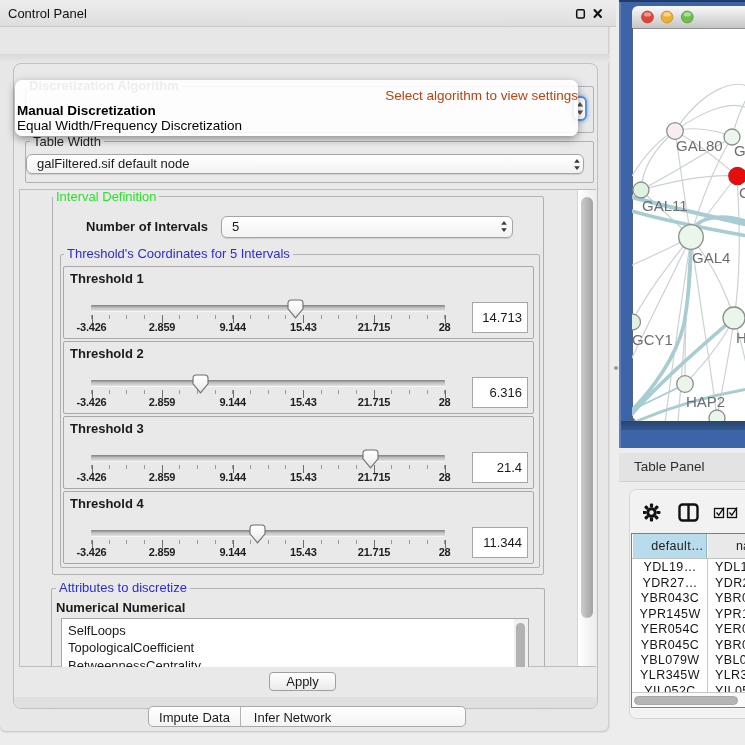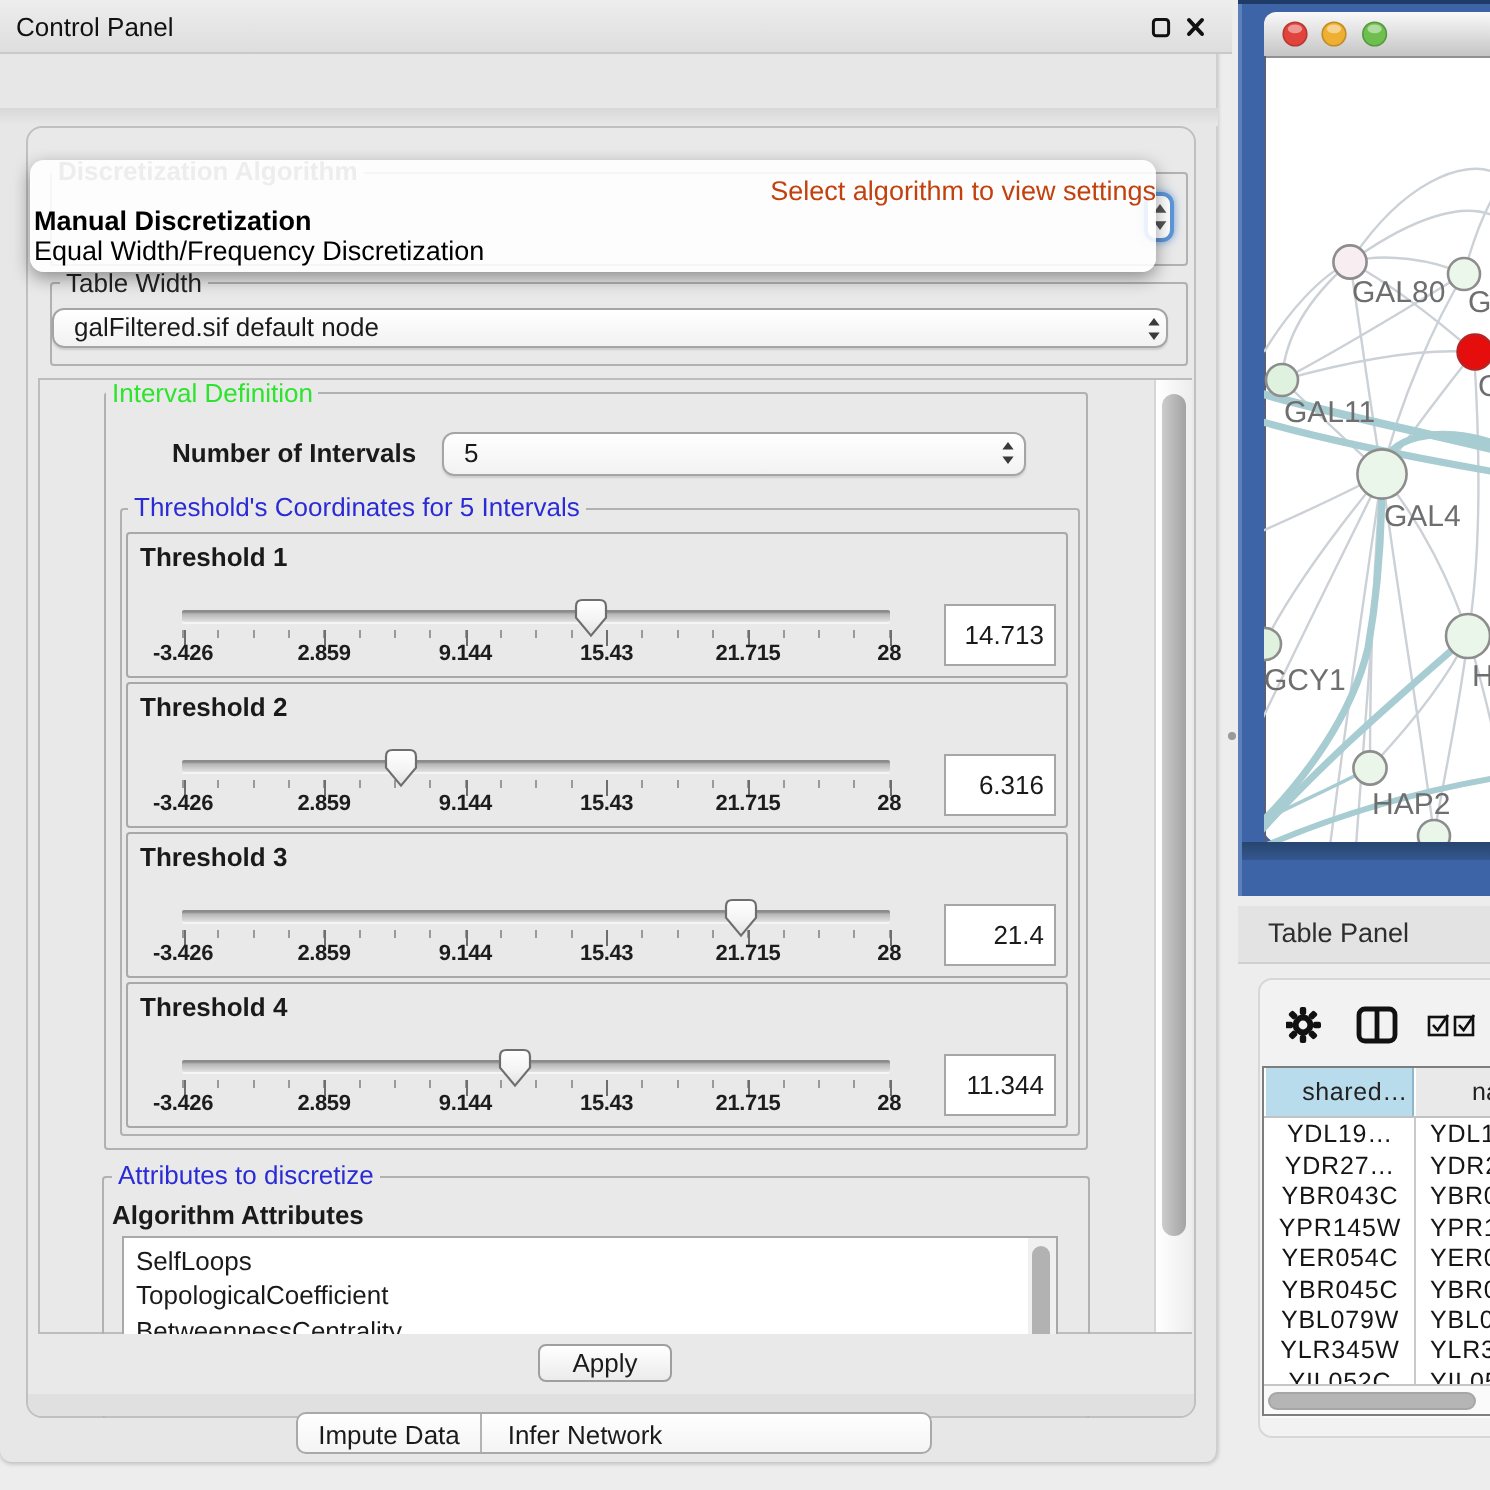--- a/index.html
+++ b/index.html
@@ -188,21 +188,21 @@
             <stop offset="1" stop-color="#e2e2e2"></stop>
           </linearGradient>
         </defs>
         <path d="M1,4.2 Q1,1 4.2,1 L12.8,1 Q16,1 16,4.2 L16,9.8 L8.5,18.8 L1,9.8 Z" fill="url(#tg)" stroke="#6e6e6e" stroke-width="1.1"></path>
       </svg>
  <div class="vbox">11.344</div>
 </div>
 
 <div class="grp" style="left:51px;top:588px;width:492px;height:120px;border-bottom:none"></div>
 <div class="gtitle" style="left:56px;top:581px;color:#2b2bd6">Attributes to discretize</div>
-<div class="abs" style="left:56px;top:600px;font-weight:bold">Algorithm Attributes</div>
+<div class="abs" style="left:56px;top:600px;font-weight:bold">Numerical Numerical</div>
 <div class="abs" style="left:61px;top:618px;width:468px;height:49px;background:#fff;border:1px solid #a8a8a8;border-bottom:none;box-sizing:border-box;overflow:hidden">
  <div style="position:absolute;left:6px;top:3px;line-height:17.4px">SelfLoops<br>TopologicalCoefficient<br>BetweennessCentrality</div>
  <div style="position:absolute;right:0;top:0;width:14px;height:49px;background:#f0f0f0"></div>
  <div style="position:absolute;right:3px;top:4px;width:9px;height:60px;border-radius:4.5px;background:#b2b2b2"></div>
 </div>
 
 <div class="abs" style="left:20px;top:667px;width:556px;height:41px;background:#e9e9e9"></div>
 <div class="abs" style="left:14px;top:697px;width:583px;height:11px;background:#e0e0e0;border-radius:0 0 7px 7px"></div>
 
 <div class="abs" style="left:269px;top:672px;width:67px;height:19px;background:linear-gradient(#ffffff,#ebebeb);border:1px solid #9f9f9f;border-radius:4px;box-sizing:border-box;text-align:center;line-height:17px">Apply</div>
@@ -326,21 +326,21 @@
  <line x1="45.5" y1="1.5" x2="45.5" y2="17.5" stroke="#111" stroke-width="2.4"></line>
  <g stroke="#111" stroke-width="1.3" fill="none">
   <rect x="71.5" y="5.5" width="9" height="9"></rect>
   <path d="M73.5,9.5 l2.3,2.6 l5.2,-7.6"></path>
   <rect x="84.5" y="5.5" width="9" height="9"></rect>
   <path d="M86.5,9.5 l2.3,2.6 l5.2,-7.6"></path>
  </g>
 </svg>
 
 <div class="abs" style="left:631px;top:533px;width:114px;height:175px;background:#fff;border:1px solid #7e7e7e;border-right:none;box-sizing:border-box;overflow:hidden"></div>
-<div class="abs" style="left:633px;top:534px;width:74px;height:24px;background:#b9dcec;border-right:1px solid #8fb6c9;box-sizing:border-box;text-align:center;font-size:12.5px;letter-spacing:0.3px;line-height:24px;color:#222;padding-left:16px">shared…</div>
+<div class="abs" style="left:633px;top:534px;width:74px;height:24px;background:#b9dcec;border-right:1px solid #8fb6c9;box-sizing:border-box;text-align:center;font-size:12.5px;letter-spacing:0.3px;line-height:24px;color:#222;padding-left:16px">default…</div>
 <div class="abs" style="left:708px;top:534px;width:37px;height:24px;background:#e9e9e9;font-size:12.5px;line-height:24px;color:#222;overflow:hidden">
       <span style="position:absolute;left:28px">name</span>
     </div>
 <div class="abs" style="left:707px;top:558px;width:1px;height:134px;background:#c9c9c9"></div>
 <div class="abs" style="left:632px;top:558px;width:113px;height:1px;background:#c2c2c2"></div>
 
 <div class="row1" style="left:633px;top:560.3px;height:15.44px;line-height:15.44px">YDL19…</div>
 <div class="row2" style="top:560.3px;height:15.44px;line-height:15.44px">YDL194W</div>
 <div class="row1" style="left:633px;top:575.7px;height:15.44px;line-height:15.44px">YDR27…</div>
 <div class="row2" style="top:575.7px;height:15.44px;line-height:15.44px">YDR277C</div>

